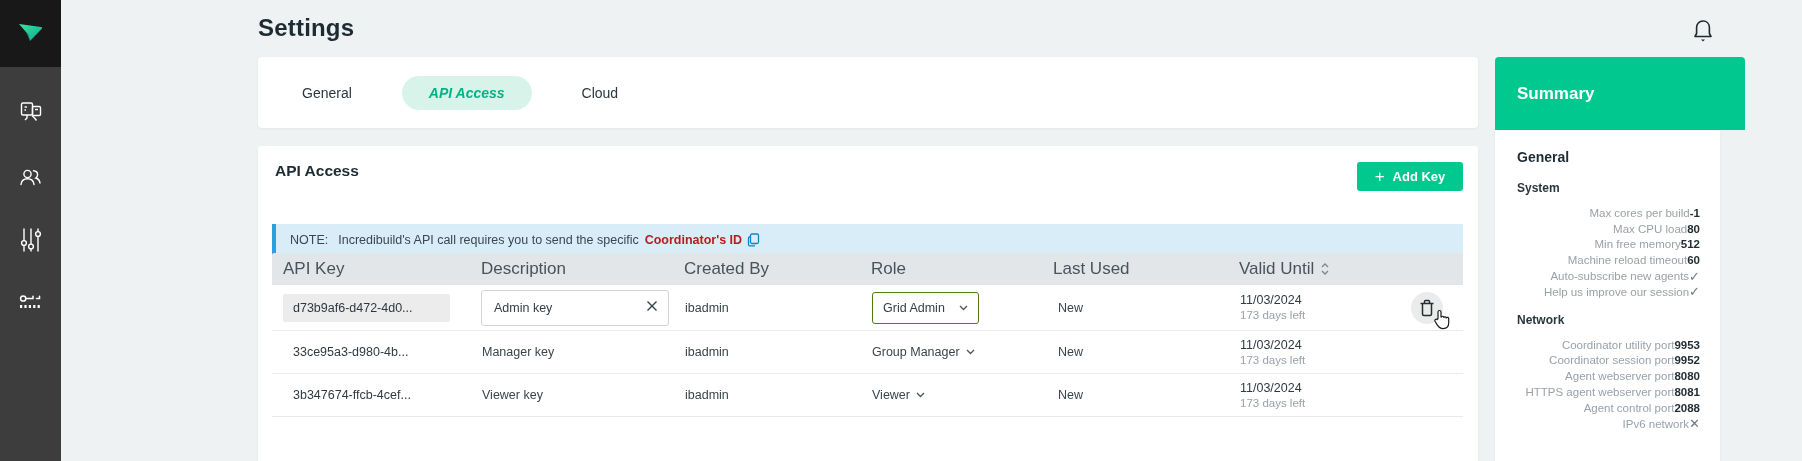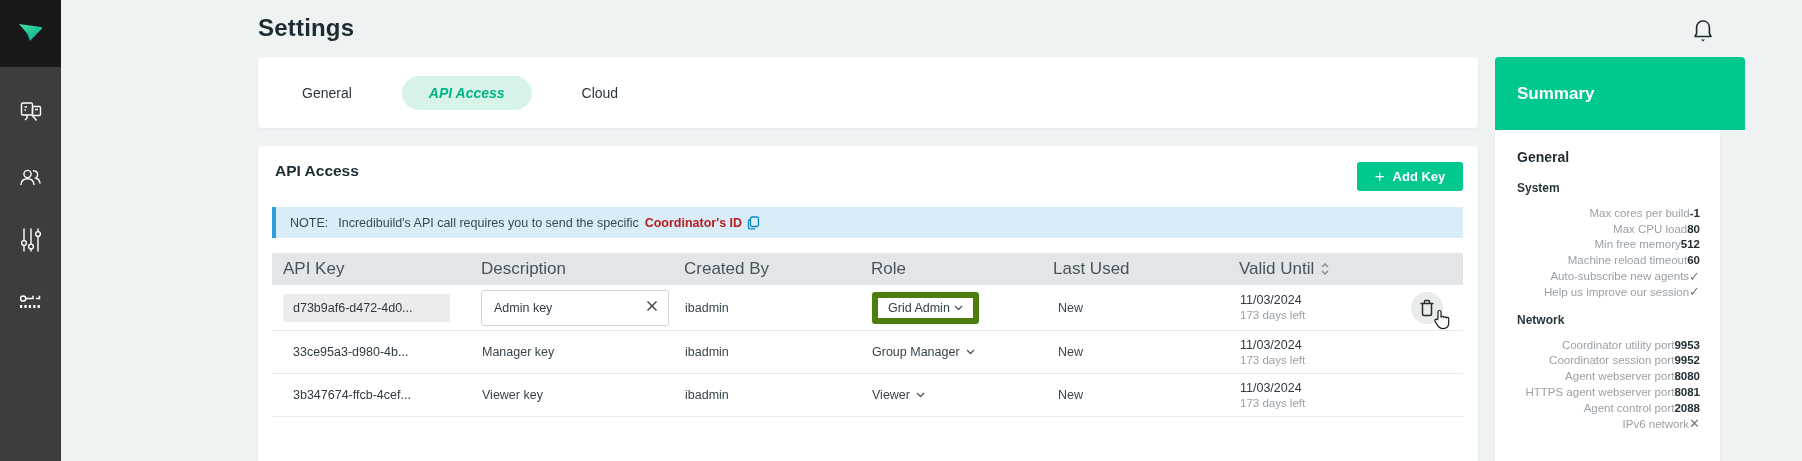--- a/index.html
+++ b/index.html
@@ -24,21 +24,21 @@
   .tab { font-size:14px; color:#2a363d; cursor:pointer; padding:9px 2px; }
   .tab.active { background:#d8f4ea; color:#00b486; font-weight:bold; font-style:italic; padding:9px 27px; border-radius:18px; }
   
   .main-card { position:absolute; left:258px; top:146px; width:1220px; height:320px; background:#fff; border-radius:4px;
                box-shadow:0 1px 3px rgba(30,40,50,.05); }
   .section-title { position:absolute; left:17px; top:16px; font-size:15.5px; font-weight:bold; color:#1d2b33; }
   .add-key-btn { position:absolute; left:1099px; top:16px; width:106px; height:29px; background:#00c88f; border:none; border-radius:3px;
                  color:#fff; font-family:"Liberation Sans", sans-serif; font-size:13px; font-weight:bold; cursor:pointer;
                  display:flex; align-items:center; justify-content:center; gap:8px; }
   .add-key-btn .plus { font-size:17px; font-weight:normal; line-height:1; margin-top:-1px; }
-  .note-box { position:absolute; left:14px; top:61px; width:1191px; height:31px; background:#d9edf8; border-left:4px solid #2ba0dc;
+  .note-box { position:absolute; left:14px; top:78px; width:1191px; height:31px; background:#d9edf8; border-left:4px solid #2ba0dc;
               display:flex; align-items:center; font-size:12.5px; color:#39474f; padding-left:14px; }
   .note-box .note-prefix { margin-right:10px; }
   .note-box .note-link { color:#b91c1c; font-weight:bold; margin-left:6px; cursor:pointer; }
   .note-box .copy-icon { margin-left:5px; display:flex; align-items:center; cursor:pointer; }
   
   .table { position:absolute; left:14px; top:107px; width:1191px; }
   .trow { display:grid; grid-template-columns:198px 203px 187px 182px 186px 167px 68px; align-items:center; }
   .thead { background:#e3e6e8; height:32px; border-radius:2px 2px 0 0; }
   .thead .th { font-size:17px; color:#47545c; font-weight:500; padding-left:11px; display:flex; align-items:center; gap:7px; }
   .sort-icon { display:inline-flex; flex-direction:column; line-height:0; gap:2px; cursor:pointer; }
@@ -48,21 +48,21 @@
   .cell { font-size:12.5px; color:#39454c; }
   .key-chip { margin-left:11px; width:167px; height:28px; background:#ececec; border-radius:2px; display:flex; align-items:center;
               padding-left:10px; font-size:12.5px; color:#2d3940; cursor:pointer; }
   .key-text { padding-left:21px; color:#2f3a41; font-weight:500; }
   .desc-input-wrap { position:relative; margin-left:11px; width:188px; height:36px; }
   .desc-input { width:100%; height:100%; border:1px solid #cfd4d7; border-radius:3px; font-family:"Liberation Sans", sans-serif;
                 font-size:12.5px; color:#333f47; padding:0 30px 0 12px; outline:none; }
   .clear-x { position:absolute; right:9px; top:8px; width:16px; height:16px; display:flex; align-items:center; justify-content:center; cursor:pointer; }
   .desc-text { padding-left:12px; }
   .created-by { padding-left:12px; }
-  .role-select { margin-left:12px; width:107px; height:32px; border:6px solid #4d7c0f; border-radius:3px; background:#fff;
+  .role-select { margin-left:12px; width:107px; height:32px; border:1px solid #4d7c0f; border-radius:3px; background:#fff;
                  display:flex; align-items:center; justify-content:space-between; padding:0 10px; font-size:12.5px; color:#333f47; cursor:pointer; }
   .role-plain { padding-left:12px; display:inline-flex; align-items:center; gap:6px; cursor:pointer; }
   .last-used { padding-left:16px; }
   .valid-cell { padding-left:12px; }
   .valid-date { font-size:12.5px; color:#2f3a41; line-height:16px; }
   .valid-days { font-size:11.5px; color:#9aa1a7; line-height:15px; }
   .action-cell { position:relative; height:100%; }
   .trash-btn { position:absolute; left:16px; top:7px; width:32px; height:32px; border-radius:50%; background:#eaecec;
                display:flex; align-items:center; justify-content:center; cursor:pointer; }
   .cursor-img { position:absolute; left:36px; top:24px; pointer-events:none; }

